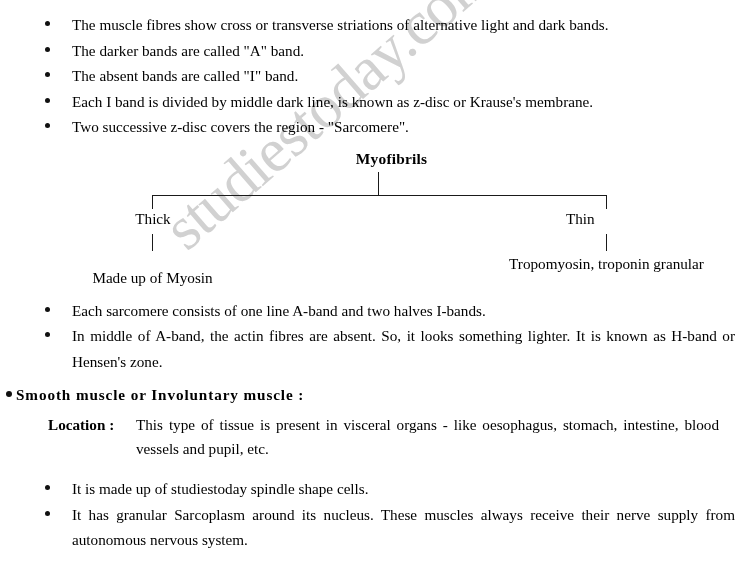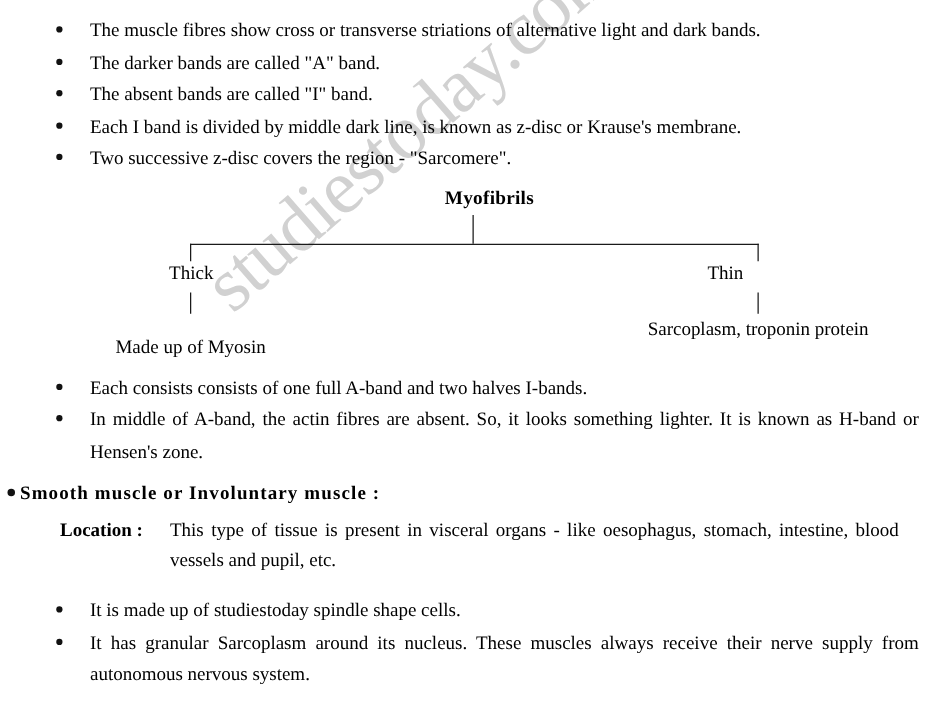--- a/index.html
+++ b/index.html
@@ -260,28 +260,28 @@
     <div class="stem"></div>
     <div class="hbar"></div>
     <div class="drop-l"></div>
     <div class="drop-r"></div>
     <div class="node-l">Thick</div>
     <div class="node-r">Thin</div>
     <div class="tick-l"></div>
     <div class="tick-r"></div>
     <div class="leaf-l">Made up of Myosin</div>
     <div class="leaf-r">
-      <div>Sarcoplasm, troponin protein</div>
+      <div>Tropomyosin, troponin granular</div>
     </div>
   </div>
 
   <ul class="blist">
     <li class="brow">
       <span class="dot"></span>
-      <span class="txt">Each consists consists of one full A-band and two halves I-bands.</span>
+      <span class="txt">Each sarcomere consists of one line A-band and two halves I-bands.</span>
     </li>
     <li class="brow just">
       <span class="dot"></span>
       <span class="txt">In middle of A-band, the actin fibres are absent. So, it looks something lighter. It is known as H-band or Hensen's zone.</span>
     </li>
   </ul>
 
   <div class="gap-9"></div>
 
   <div class="section-head">

